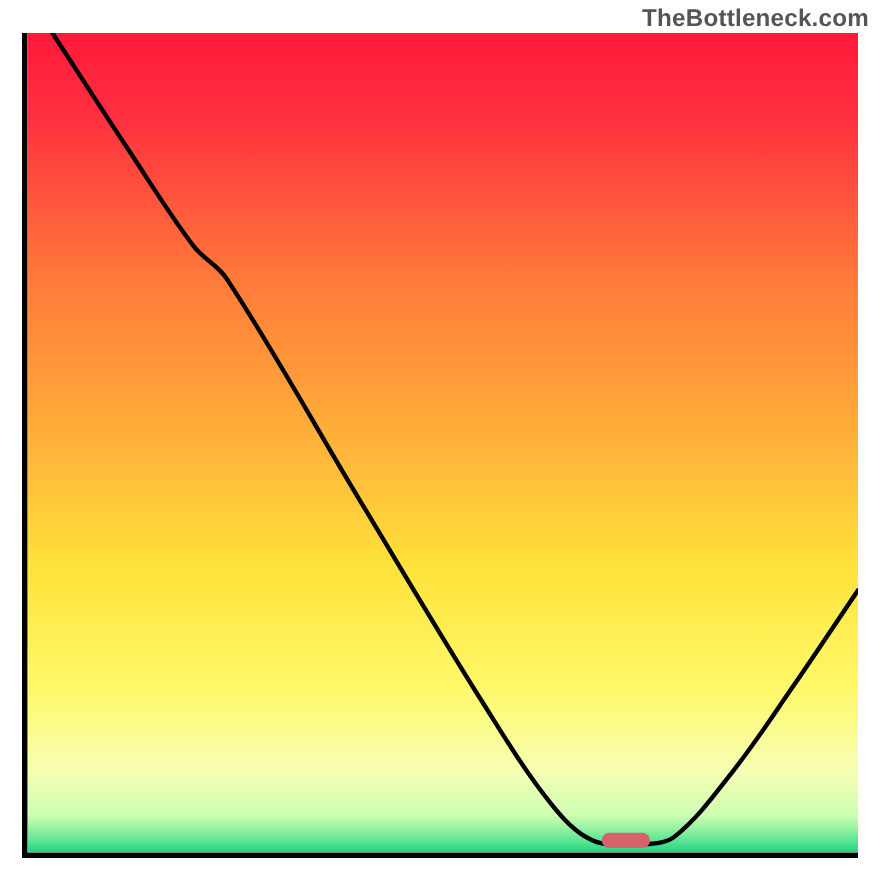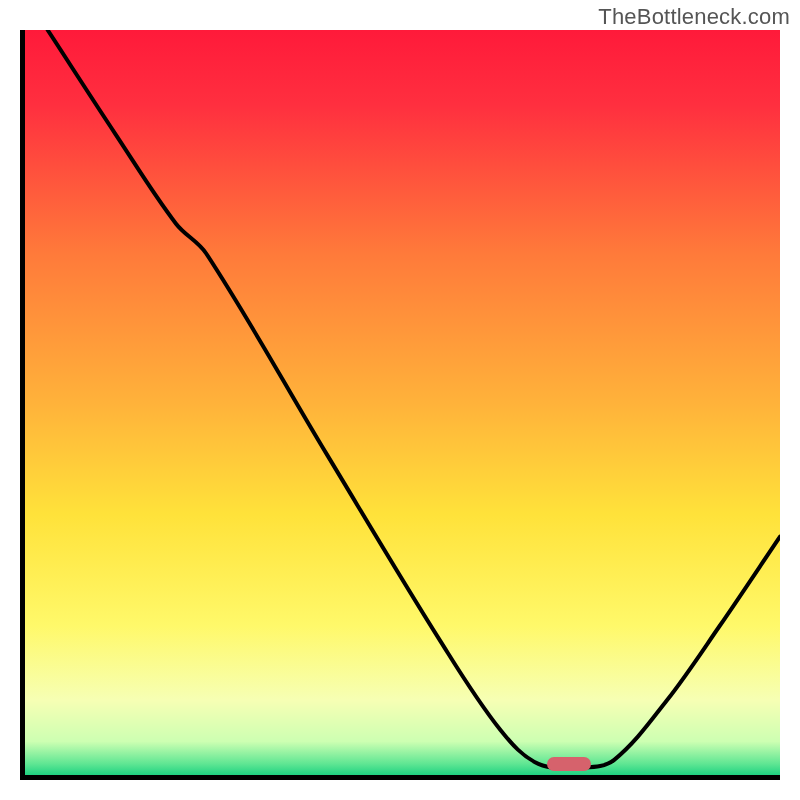--- a/index.html
+++ b/index.html
@@ -14,21 +14,21 @@
   .chart-wrap {
     position: relative;
     width: 800px;
     height: 800px;
   }
   .watermark {
     position: absolute;
     top: 4px;
     right: 10px;
     font-size: 22px;
-    font-weight: 400;
+    font-weight: 700;
     color: #555;
     letter-spacing: 0.2px;
     user-select: none;
   }
   .plot-frame {
     position: absolute;
     left: 20px;
     top: 30px;
     width: 760px;
     height: 750px;

